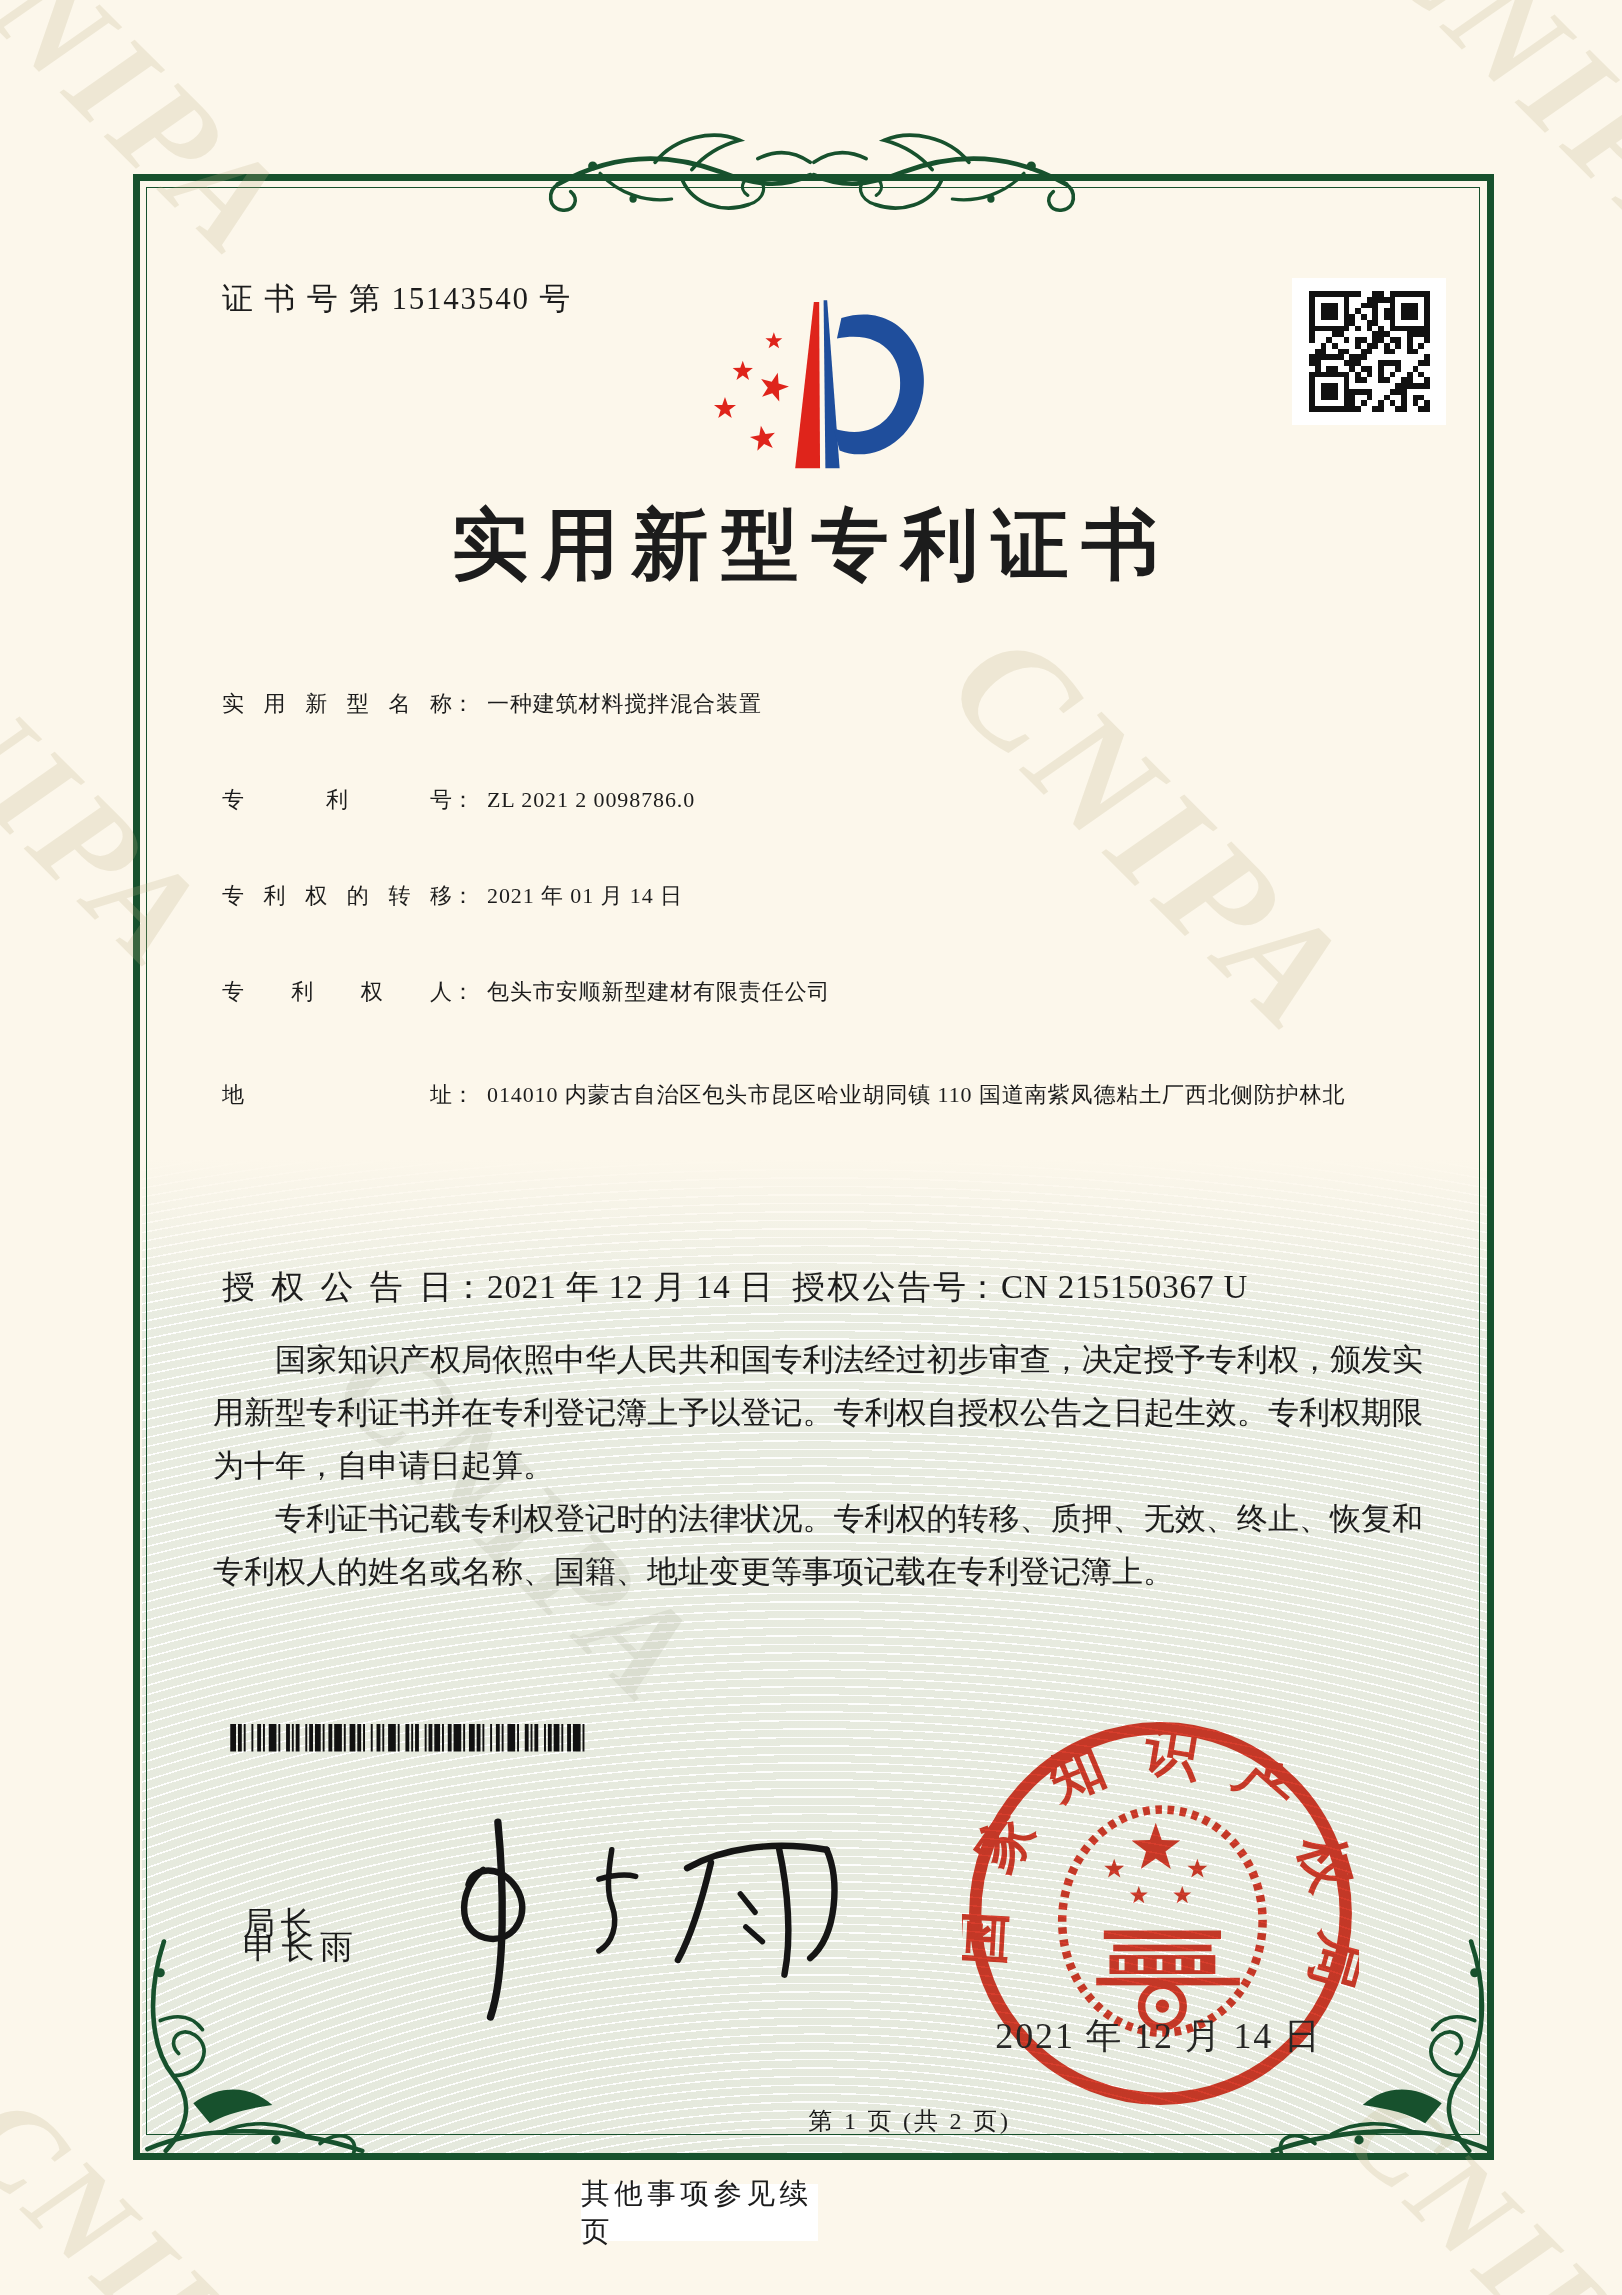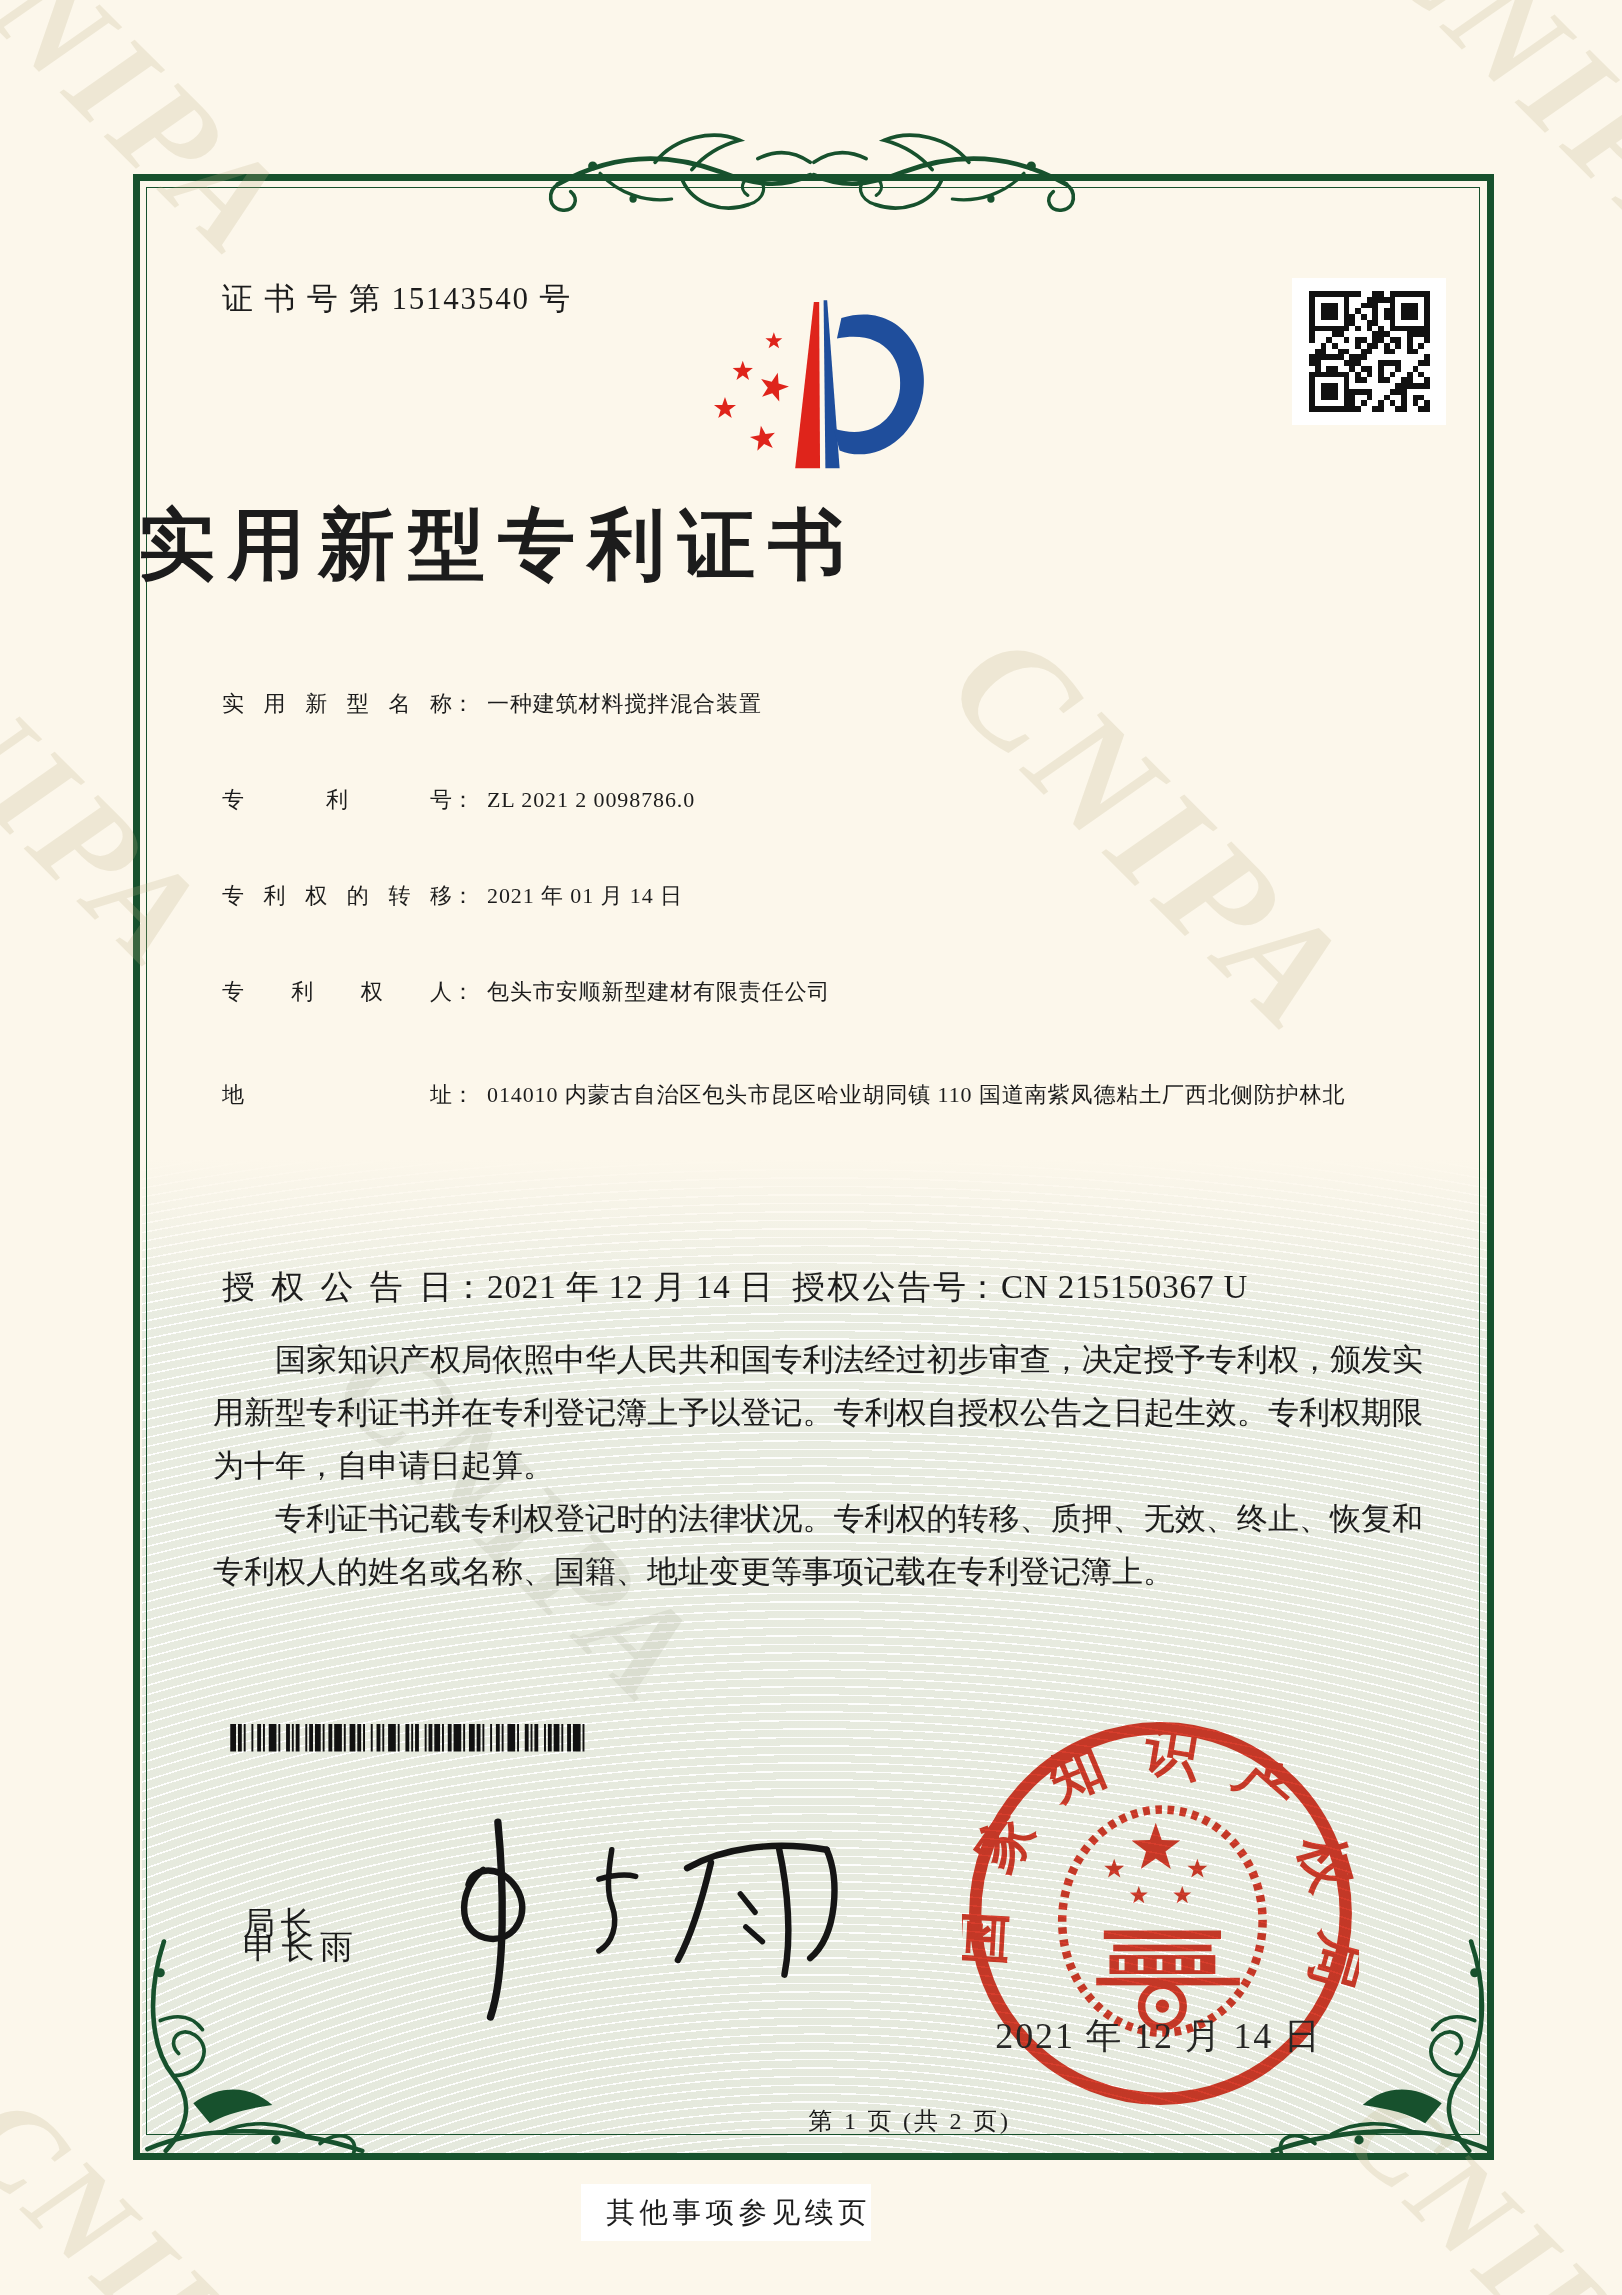--- a/index.html
+++ b/index.html
@@ -30,21 +30,21 @@
   .waves-fade{
     position:absolute;left:142px;top:1159px;width:1345px;height:156px;z-index:1;
     background:linear-gradient(180deg,#fcf7eb 0%,rgba(252,247,235,0) 100%);
   }
   
   .cert-no{position:absolute;left:222px;top:278px;font-size:31px;letter-spacing:1.8px;z-index:4;}
   .logo{position:absolute;left:701px;top:274px;z-index:4;}
   .qr-box{position:absolute;left:1292px;top:278px;width:154px;height:147px;background:#fff;z-index:4;}
   .qr-box svg{position:absolute;left:16.5px;top:13px;}
   .title{
-    position:absolute;left:138px;top:494px;width:1347px;text-align:left;z-index:4;
+    position:absolute;left:138px;top:494px;width:1347px;text-align:center;z-index:4;
     font-size:77px;font-weight:700;letter-spacing:13px;
   }
   
   #fields{position:absolute;left:222px;top:689px;width:1235px;font-size:22px;z-index:4;}
   .frow{height:96px;white-space:nowrap;}
   .frow.addr{height:92px;white-space:normal;line-height:44px;}
   .flabel{display:inline-block;width:230px;text-align:justify;text-align-last:justify;}
   .fcolon{display:inline-block;width:35px;}
   .fvalue{letter-spacing:0.9px;}
   .addr .fvalue{display:inline-block;width:932px;vertical-align:top;}
@@ -60,21 +60,21 @@
   
   .barcode{position:absolute;left:230px;top:1724px;z-index:4;}
   .signer-title{position:absolute;left:243px;top:1862px;font-size:32px;letter-spacing:5.5px;z-index:4;margin-top:40px;}
   .signer-name{position:absolute;left:243px;top:1925px;font-size:33px;letter-spacing:5.5px;z-index:4;}
   .signature{position:absolute;left:395px;top:1791px;z-index:4;}
   
   .seal{position:absolute;left:962px;top:1715px;z-index:5;mix-blend-mode:multiply;opacity:.95;}
   
   .page-num{position:absolute;left:634px;top:2105px;width:551px;text-align:center;
     font-size:24px;letter-spacing:2.8px;z-index:4;}
-  .note-box{position:absolute;left:581px;top:2184px;width:290px;height:57px;background:#ffffff;
+  .note-box{position:absolute;left:581px;top:2184px;width:237px;height:57px;background:#ffffff;
     z-index:4;display:flex;align-items:center;justify-content:flex-end;}
   .note-box span{font-size:28.5px;letter-spacing:4.6px;}
   
   .ornament-top{position:absolute;left:545px;top:118px;z-index:3;}
   .corner{position:absolute;z-index:3;}
   #corner-left{left:138px;top:1936px;}
   #corner-right{left:1267px;top:1936px;transform:scaleX(-1);}
 </style>
 </head>
 <body>

